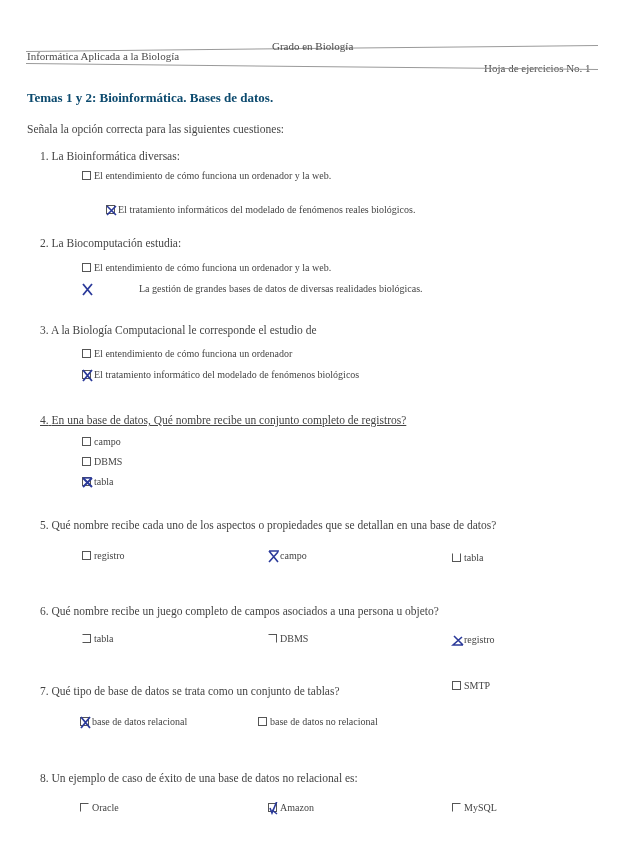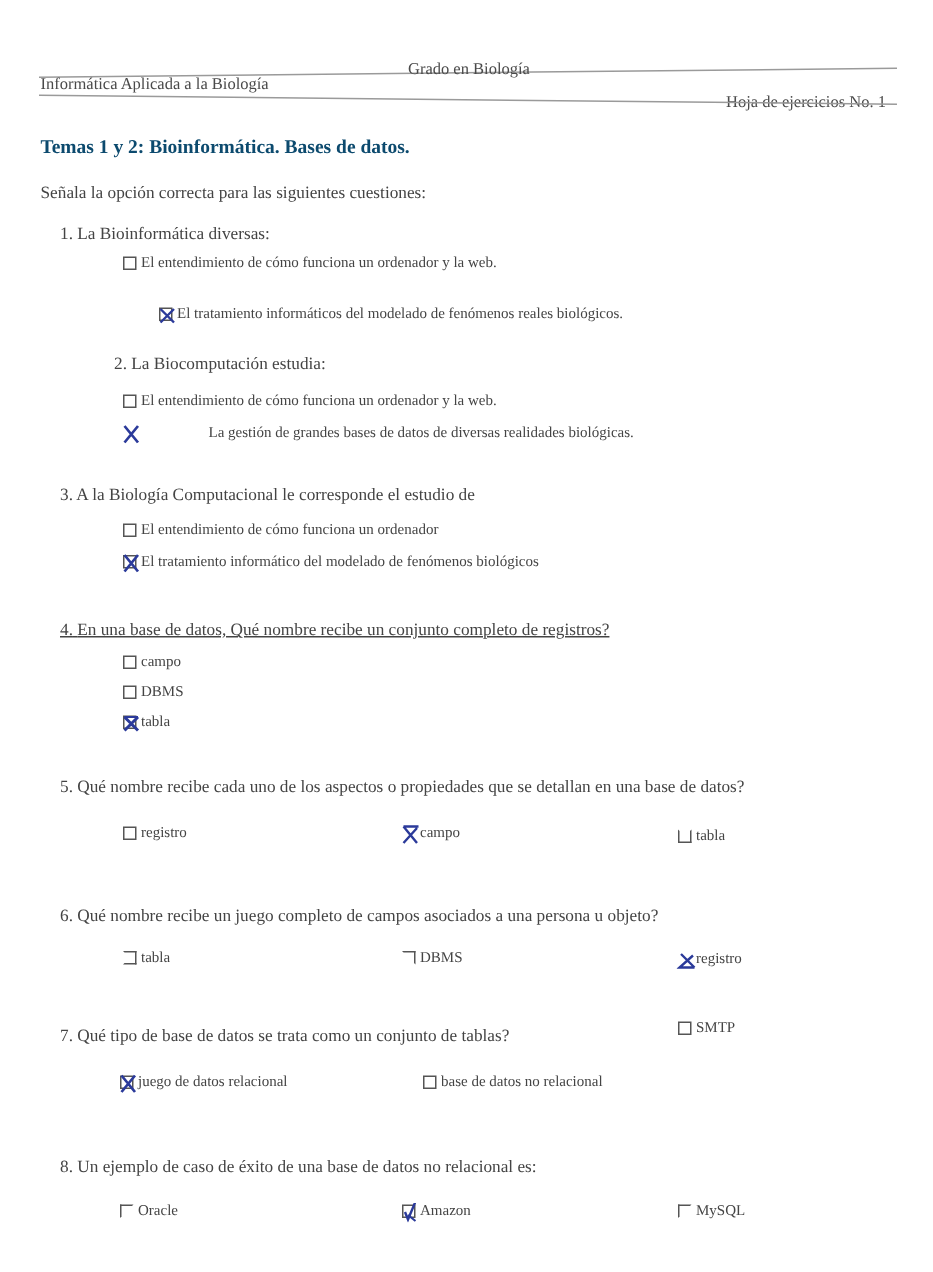--- a/index.html
+++ b/index.html
@@ -54,21 +54,21 @@
 </div>
 <div class="abs opt" style="left:82px; top:204px;margin-left:24px;">
   <span class="cb checked">
       <svg viewBox="0 0 13 13">
         <path d="M2 2 L11 11 M11 2 L2 11" stroke="#2b3a9a" stroke-width="1.6" fill="none"></path>
       </svg>
     </span>
   <span>El tratamiento informáticos del modelado de fenómenos reales biológicos.</span>
 </div>
 
-<div class="abs q" style="left:40px; top:237px;margin-left:36px;">
+<div class="abs q" style="left:40px; top:237px;">
   <span>2.</span>
   <span>La Biocomputación estudia:</span>
 </div>
 <div class="abs opt" style="left:82px; top:262px;">
   <span class="cb"></span>
   <span>El entendimiento de cómo funciona un ordenador y la web.</span>
 </div>
 <div class="abs opt" style="left:82px; top:283px;gap:45px;">
   <span class="cb checked" style="border-color:transparent;">
       <svg viewBox="0 0 13 13">
@@ -162,23 +162,23 @@
 <div class="abs q" style="left:40px; top:685px;">
   <span>7.</span>
   <span>Qué tipo de base de datos se trata como un conjunto de tablas?</span>
 </div>
 <div class="abs opt" style="left:80px; top:716px;">
   <span class="cb checked">
       <svg viewBox="0 0 13 13">
         <path d="M2 1 L11 12 M11 1 L2 12" stroke="#2b3a9a" stroke-width="1.8" fill="none"></path>
       </svg>
     </span>
-  <span>juego de datos relacional</span>
-</div>
-<div class="abs opt" style="left:282px; top:716px;text-align:center;">
+  <span>base de datos relacional</span>
+</div>
+<div class="abs opt" style="left:258px; top:716px;text-align:center;">
   <span class="cb"></span>
   <span>base de datos no relacional</span>
 </div>
 <div class="abs opt" style="left:452px; top:680px;">
   <span class="cb"></span>
   <span>SMTP</span>
 </div>
 
 <div class="abs q" style="left:40px; top:772px;">
   <span>8.</span>

